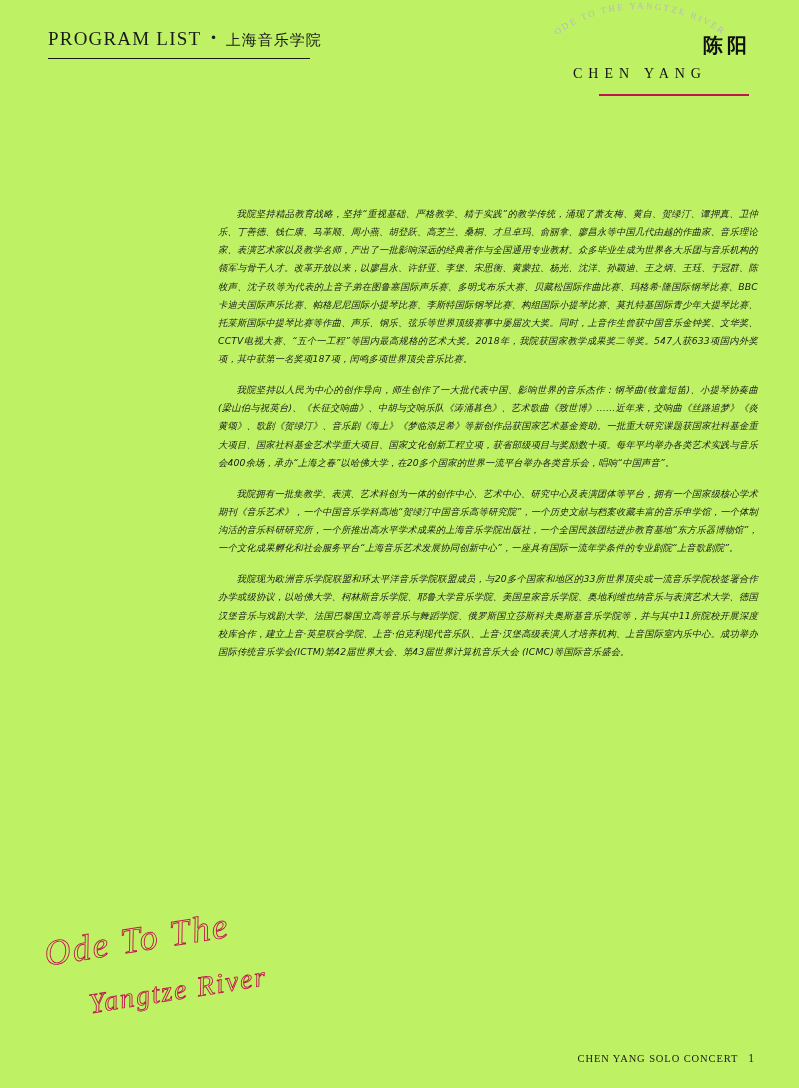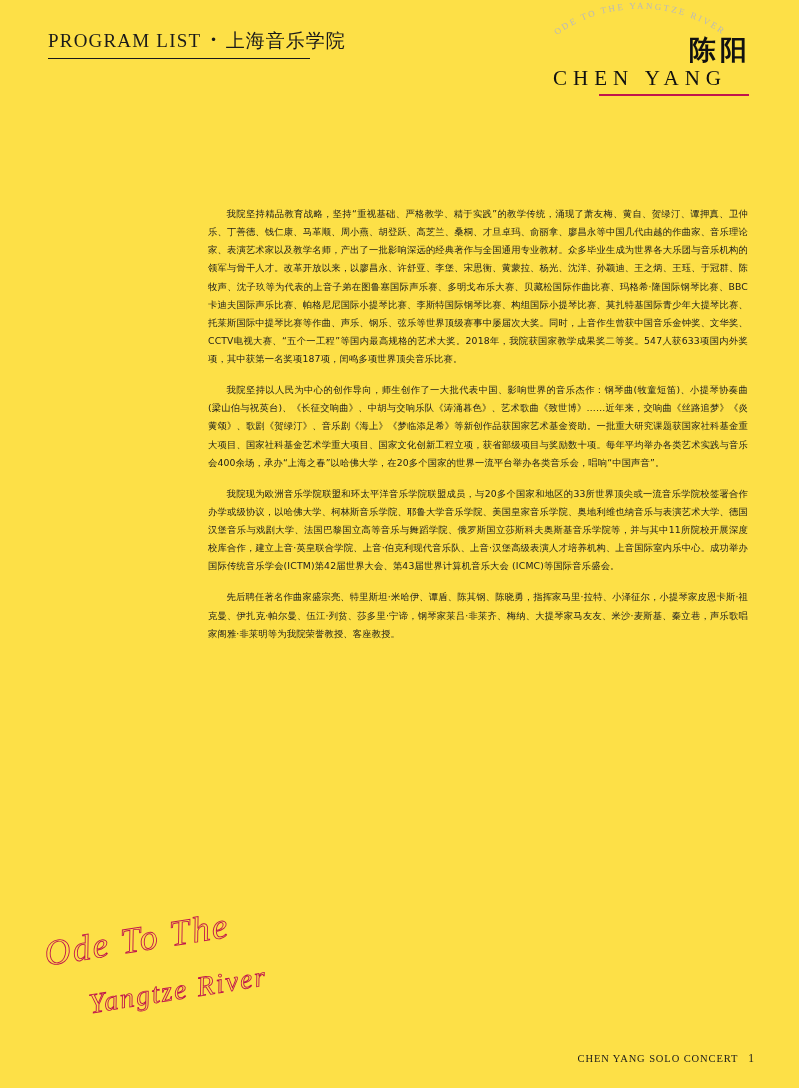--- a/index.html
+++ b/index.html
@@ -11,21 +11,21 @@
     height: 1088px;
     background: #ffffff;
     font-family: "Liberation Sans", sans-serif;
     position: relative;
     overflow: hidden;
   }
   .page {
     position: relative;
     width: 799px;
     height: 1088px;
-    background: #fde047;
+    background: #bef264;
   }
 
   
   .header {
     position: absolute;
     left: 48px;
     top: 28px;
     display: flex;
     align-items: baseline;
     gap: 10px;
@@ -38,21 +38,21 @@
     font-weight: 400;
   }
   .header-dot {
     font-size: 13px;
     color: #1a1a1a;
     position: relative;
     top: -3px;
   }
   .header-sub {
     font-family: Liberation Sans, sans-serif;
-    font-size: 19px;
+    font-size: 15px;
     color: #1a1a1a;
     letter-spacing: 1px;
   }
   .header-rule {
     position: absolute;
     left: 48px;
     top: 58px;
     width: 262px;
     height: 1px;
     background: #1a1a1a;
@@ -79,32 +79,32 @@
     font-family: "Liberation Serif", serif;
     font-size: 9px;
     letter-spacing: 2.2px;
     fill: #b8b8bc;
   }
   .logo-cn {
     position: absolute;
     right: 4px;
     top: 10px;
     font-family: "DejaVu Sans", sans-serif;
-    font-size: 27px;
+    font-size: 20px;
     font-weight: 700;
     color: #111;
     letter-spacing: 4px;
   }
   .logo-en {
     position: absolute;
     left: 0;
     right: 0;
     top: 44px;
     font-family: "Liberation Serif", serif;
-    font-size: 21px;
+    font-size: 14px;
     letter-spacing: 6px;
     color: #111;
   }
   .logo-line {
     position: absolute;
     left: 74px;
     top: 72px;
     width: 150px;
     height: 1.5px;
     background: #c0154d;
@@ -119,23 +119,24 @@
     font-weight: 700;
     color: #c0154d;
     letter-spacing: 6px;
     text-align: right;
     padding-right: 6px;
   }
 
   
   .content {
     position: absolute;
-    left: 208px;
+    left: 218px;
     top: 205px;
     width: 540px;
+    font-style: italic;
   }
   .para {
     font-family: "DejaVu Sans", sans-serif;
     font-size: 9.3px;
     line-height: 1.95;
     color: #1b1b1b;
     text-align: justify;
     text-indent: 2em;
     margin: 0 0 13px 0;
     letter-spacing: 0.15px;
@@ -195,22 +196,22 @@
       </text>
     </svg>
     <div class="logo-cn">陈阳</div>
     <div class="logo-en">CHEN YANG</div>
     <div class="logo-line"></div>
   </div>
 
   <div class="content">
     <p class="para">我院坚持精品教育战略，坚持“重视基础、严格教学、精于实践”的教学传统，涌现了萧友梅、黄自、贺绿汀、谭押真、卫仲乐、丁善德、钱仁康、马革顺、周小燕、胡登跃、高芝兰、桑桐、才旦卓玛、俞丽拿、廖昌永等中国几代由越的作曲家、音乐理论家、表演艺术家以及教学名师，产出了一批影响深远的经典著作与全国通用专业教材。众多毕业生成为世界各大乐团与音乐机构的领军与骨干人才。改革开放以来，以廖昌永、许舒亚、李堡、宋思衡、黄蒙拉、杨光、沈洋、孙颖迪、王之炳、王珏、于冠群、陈牧声、沈子玖等为代表的上音子弟在图鲁塞国际声乐赛、多明戈布乐大赛、贝藏松国际作曲比赛、玛格希·隆国际钢琴比赛、BBC卡迪夫国际声乐比赛、帕格尼尼国际小提琴比赛、李斯特国际钢琴比赛、构组国际小提琴比赛、莫扎特基国际青少年大提琴比赛、托莱斯国际中提琴比赛等作曲、声乐、钢乐、弦乐等世界顶级赛事中屡届次大奖。同时，上音作生曾获中国音乐金钟奖、文华奖、CCTV电视大赛、“五个一工程”等国内最高规格的艺术大奖。2018年，我院获国家教学成果奖二等奖。547人获633项国内外奖项，其中获第一名奖项187项，闰鸣多项世界顶尖音乐比赛。</p>
     <p class="para">我院坚持以人民为中心的创作导向，师生创作了一大批代表中国、影响世界的音乐杰作：钢琴曲(牧童短笛)、小提琴协奏曲(梁山伯与祝英台)、《长征交响曲》、中胡与交响乐队《涛涌暮色》、艺术歌曲《致世博》……近年来，交响曲《丝路追梦》《炎黄颂》、歌剧《贺绿汀》、音乐剧《海上》《梦临添足希》等新创作品获国家艺术基金资助。一批重大研究课题获国家社科基金重大项目、国家社科基金艺术学重大项目、国家文化创新工程立项，获省部级项目与奖励数十项。每年平均举办各类艺术实践与音乐会400余场，承办“上海之春”以哈佛大学，在20多个国家的世界一流平台举办各类音乐会，唱响“中国声音”。</p>
+    <p class="para">我院拥有一批集教学、表演、艺术科创为一体的创作中心、艺术中心、研究中心及表演团体等平台，拥有一个国家级核心学术期刊《音乐艺术》，一个中国音乐学科高地“贺绿汀中国音乐高等研究院”，一个历史文献与档案收藏丰富的音乐申学馆，一个体制沟活的音乐科研研究所，一个所推出高水平学术成果的上海音乐学院出版社，一个全国民族团结进步教育基地“东方乐器博物馆”，一个文化成果孵化和社会服务平台“上海音乐艺术发展协同创新中心”，一座具有国际一流年学条件的专业剧院“上音歌剧院”。</p>
     <p class="para">我院现为欧洲音乐学院联盟和环太平洋音乐学院联盟成员，与20多个国家和地区的33所世界顶尖或一流音乐学院校签署合作办学或级协议，以哈佛大学、柯林斯音乐学院、耶鲁大学音乐学院、美国皇家音乐学院、奥地利维也纳音乐与表演艺术大学、德国汉堡音乐与戏剧大学、法国巴黎国立高等音乐与舞蹈学院、俄罗斯国立莎斯科夫奥斯基音乐学院等，并与其中11所院校开展深度校库合作，建立上音·英皇联合学院、上音·伯克利现代音乐队、上音·汉堡高级表演人才培养机构、上音国际室内乐中心。成功举办国际传统音乐学会(ICTM)第42届世界大会、第43届世界计算机音乐大会 (ICMC)等国际音乐盛会。</p>
-    <p class="para">先后聘任著名作曲家盛宗亮、特里斯坦·米哈伊、谭盾、陈其钢、陈晓勇，指挥家马里·拉特、小泽征尔，小提琴家皮恩卡斯·祖克曼、伊扎克·帕尔曼、伍江·列贫、莎多里·宁谛，钢琴家莱吕·非莱齐、梅纳、大提琴家马友友、米沙·麦斯基、秦立巷，声乐歌唱家阁雅·非莱明等为我院荣誉教授、客座教授。</p>
   </div>
 
   <div class="script-logo">
     <svg viewBox="0 0 250 110" width="250" height="110">
       <g transform="rotate(-9 20 45)">
         <text x="8" y="48" font-family="Liberation Serif, serif" font-size="36" font-style="italic" letter-spacing="2">Ode To The</text>
       </g>
       <g transform="rotate(-9 60 92)">
         <text x="52" y="96" font-family="Liberation Serif, serif" font-size="28" font-style="italic" letter-spacing="2">Yangtze River</text>
       </g>

